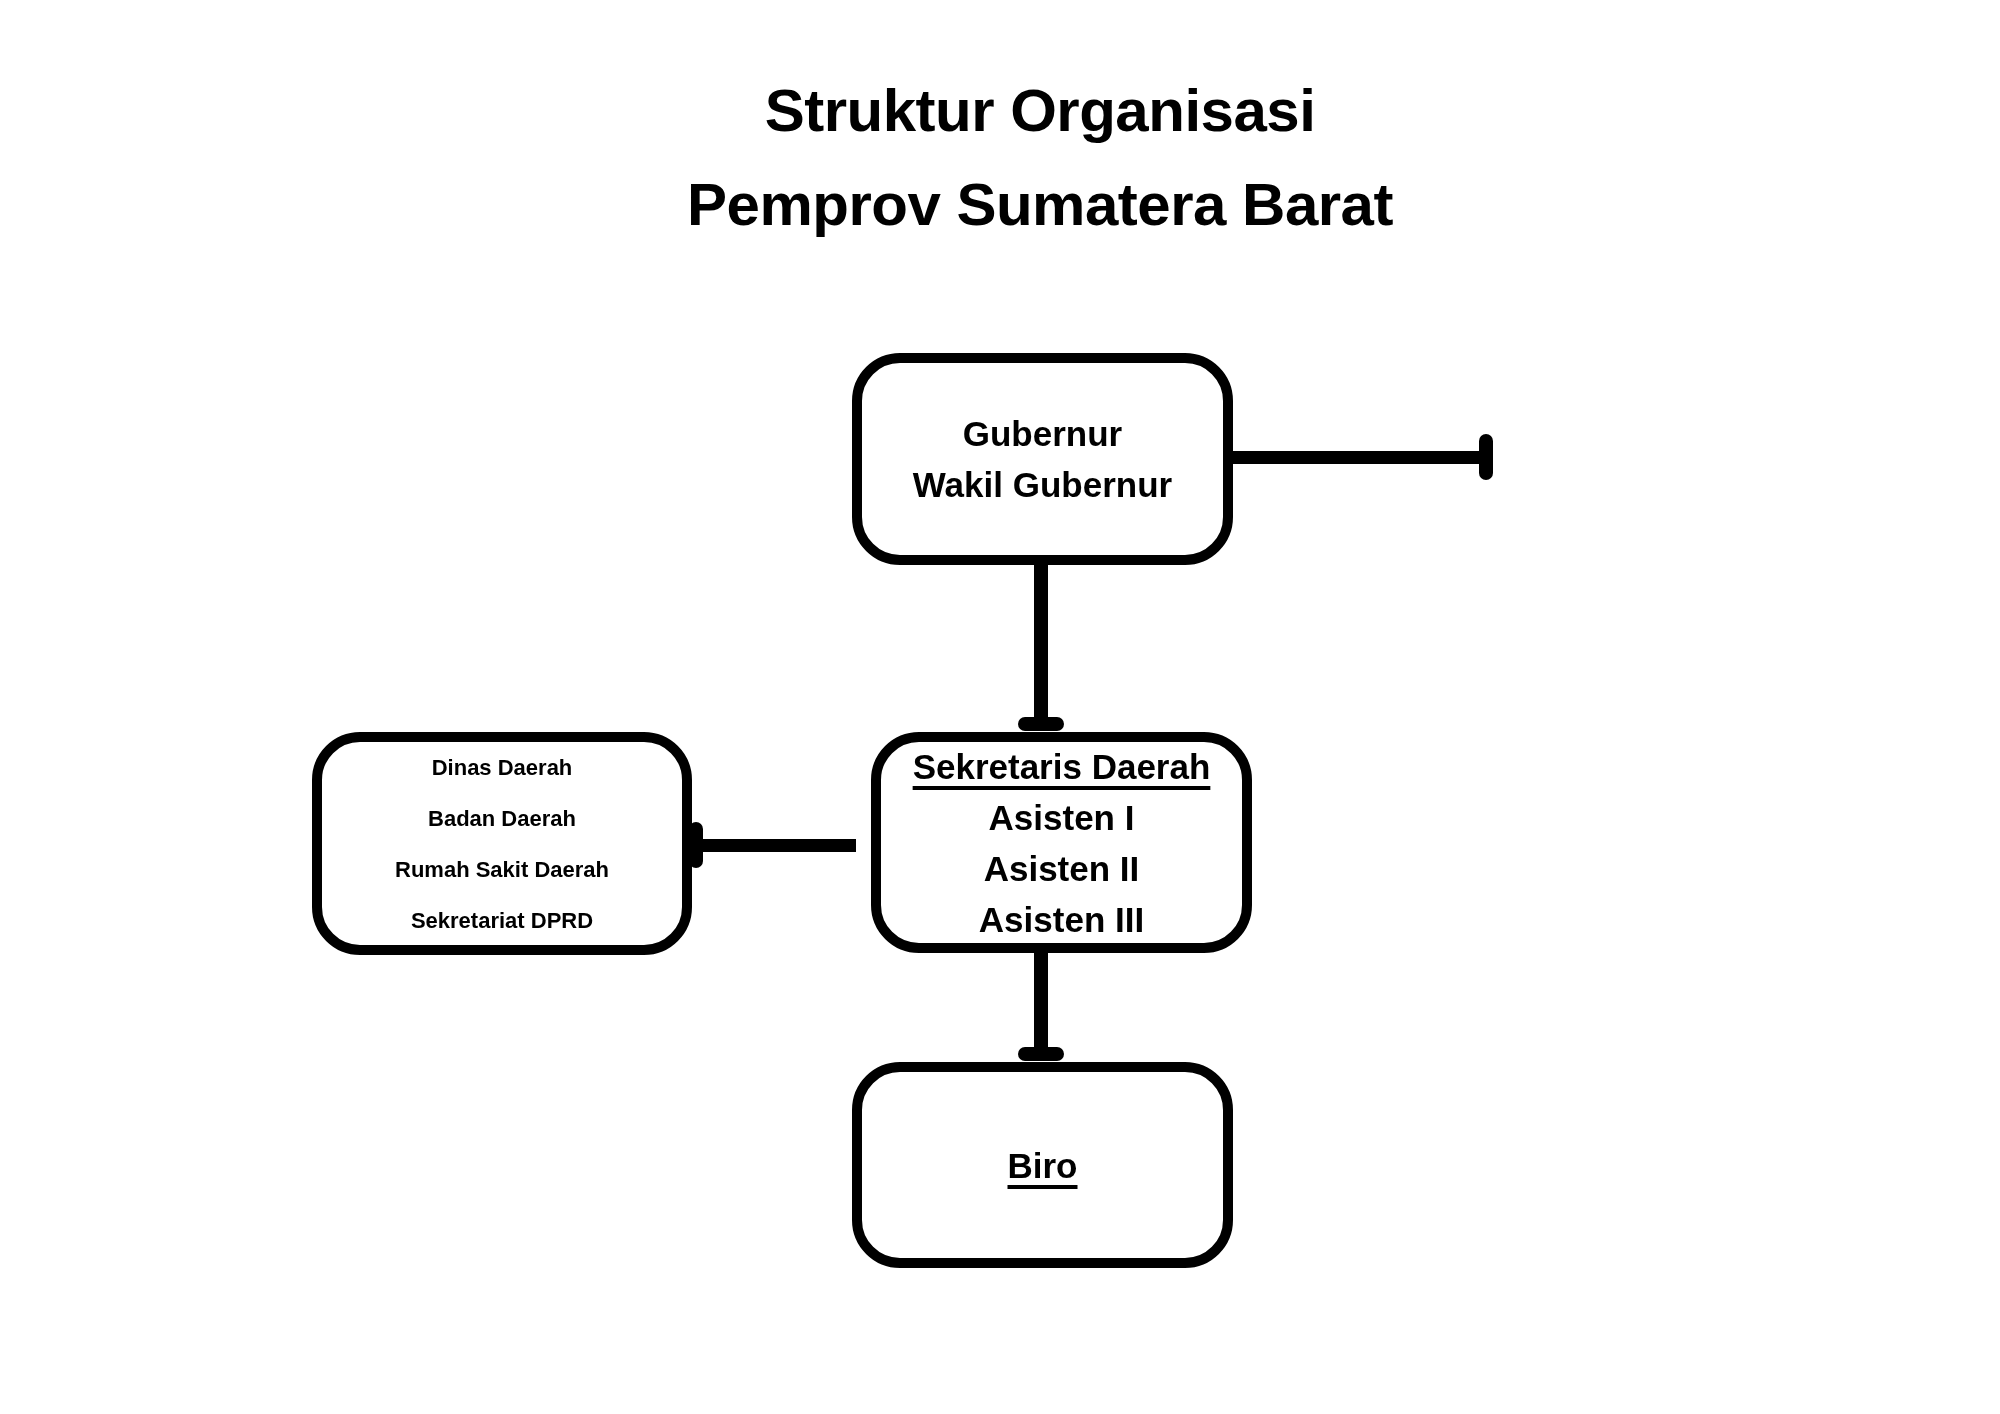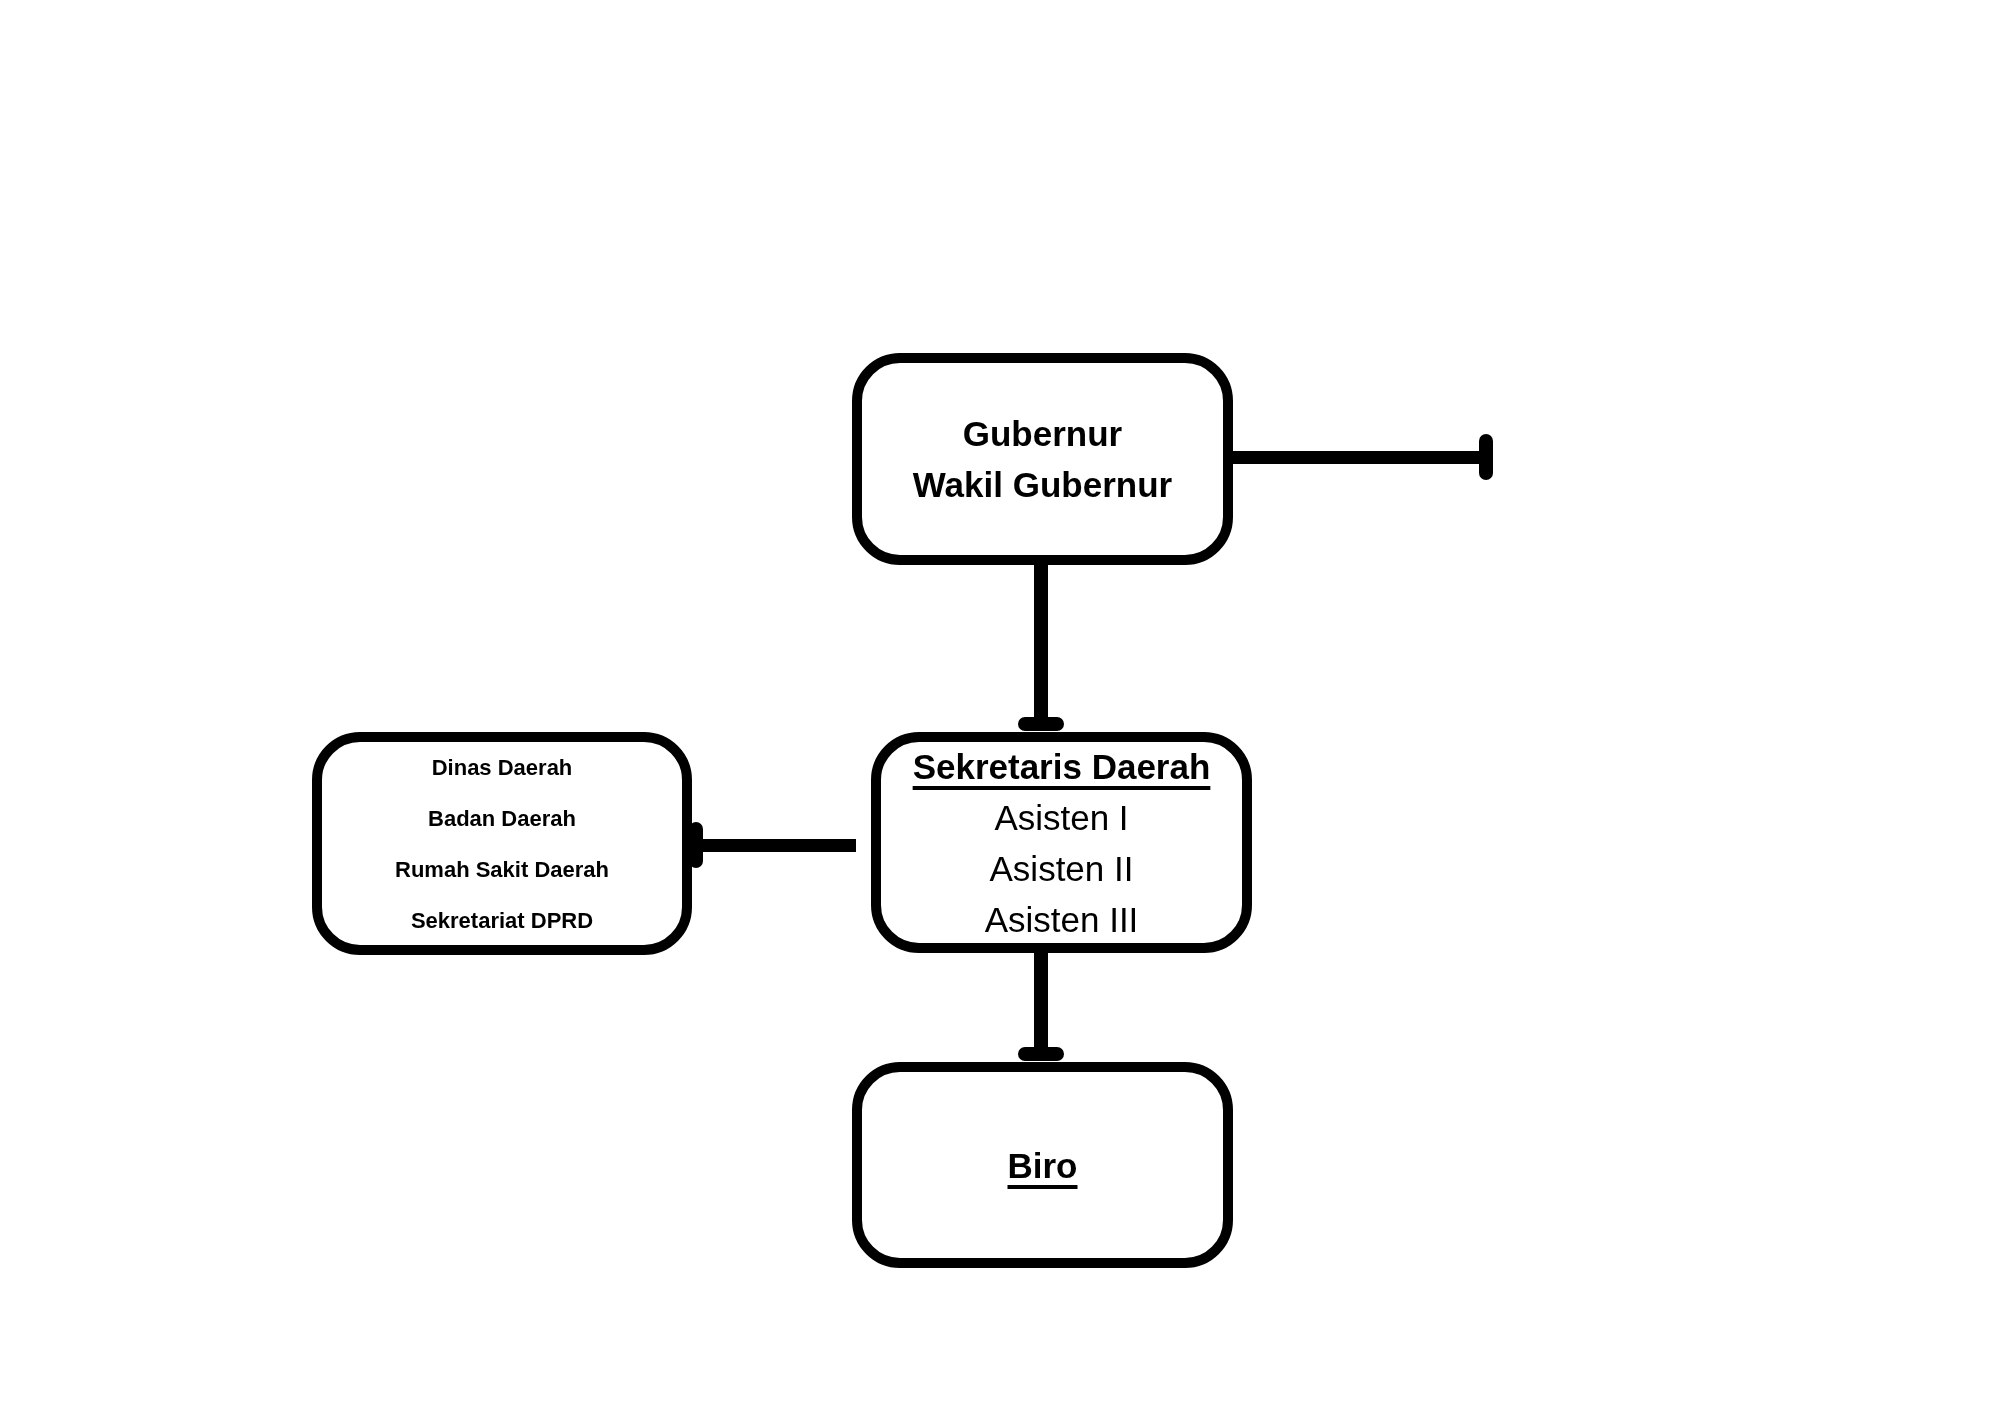--- a/index.html
+++ b/index.html
@@ -38,21 +38,21 @@
     flex-direction: column;
     align-items: center;
     justify-content: center;
     text-align: center;
     font-size: 35px;
     line-height: 51px;
     color: #000000;
   }
   .node .line {
     white-space: nowrap;
-    font-weight: 400;
+    font-weight: 700;
   }
   .node .line.bold {
     font-weight: 700;
   }
   .node .line.underlined {
     text-decoration: underline;
     text-decoration-thickness: 3.5px;
     text-underline-offset: 7px;
   }
   .node-dinas .line {
@@ -68,20 +68,24 @@
     border-radius: 8px;
   }
   .cap.vert { width: 14px; height: 46px; }
   .cap.horz { width: 46px; height: 14px; }
 </style>
 </head>
 <body>
 
 <div class="canvas">
 
+  <header class="title">
+    <div>Struktur Organisasi</div>
+    <div>Pemprov Sumatera Barat</div>
+  </header>
 
   <div class="edge" style="left:1228px; top:451px; width:252px; height:13px;"></div>
   <div class="cap vert" style="left:1479px; top:434px;"></div>
 
   <div class="edge" style="left:1034px; top:560px; width:14px; height:160px;"></div>
   <div class="cap horz" style="left:1018px; top:717px;"></div>
 
   <div class="edge" style="left:700px; top:839px; width:156px; height:13px;"></div>
   <div class="cap vert" style="left:689px; top:822px;"></div>
 

